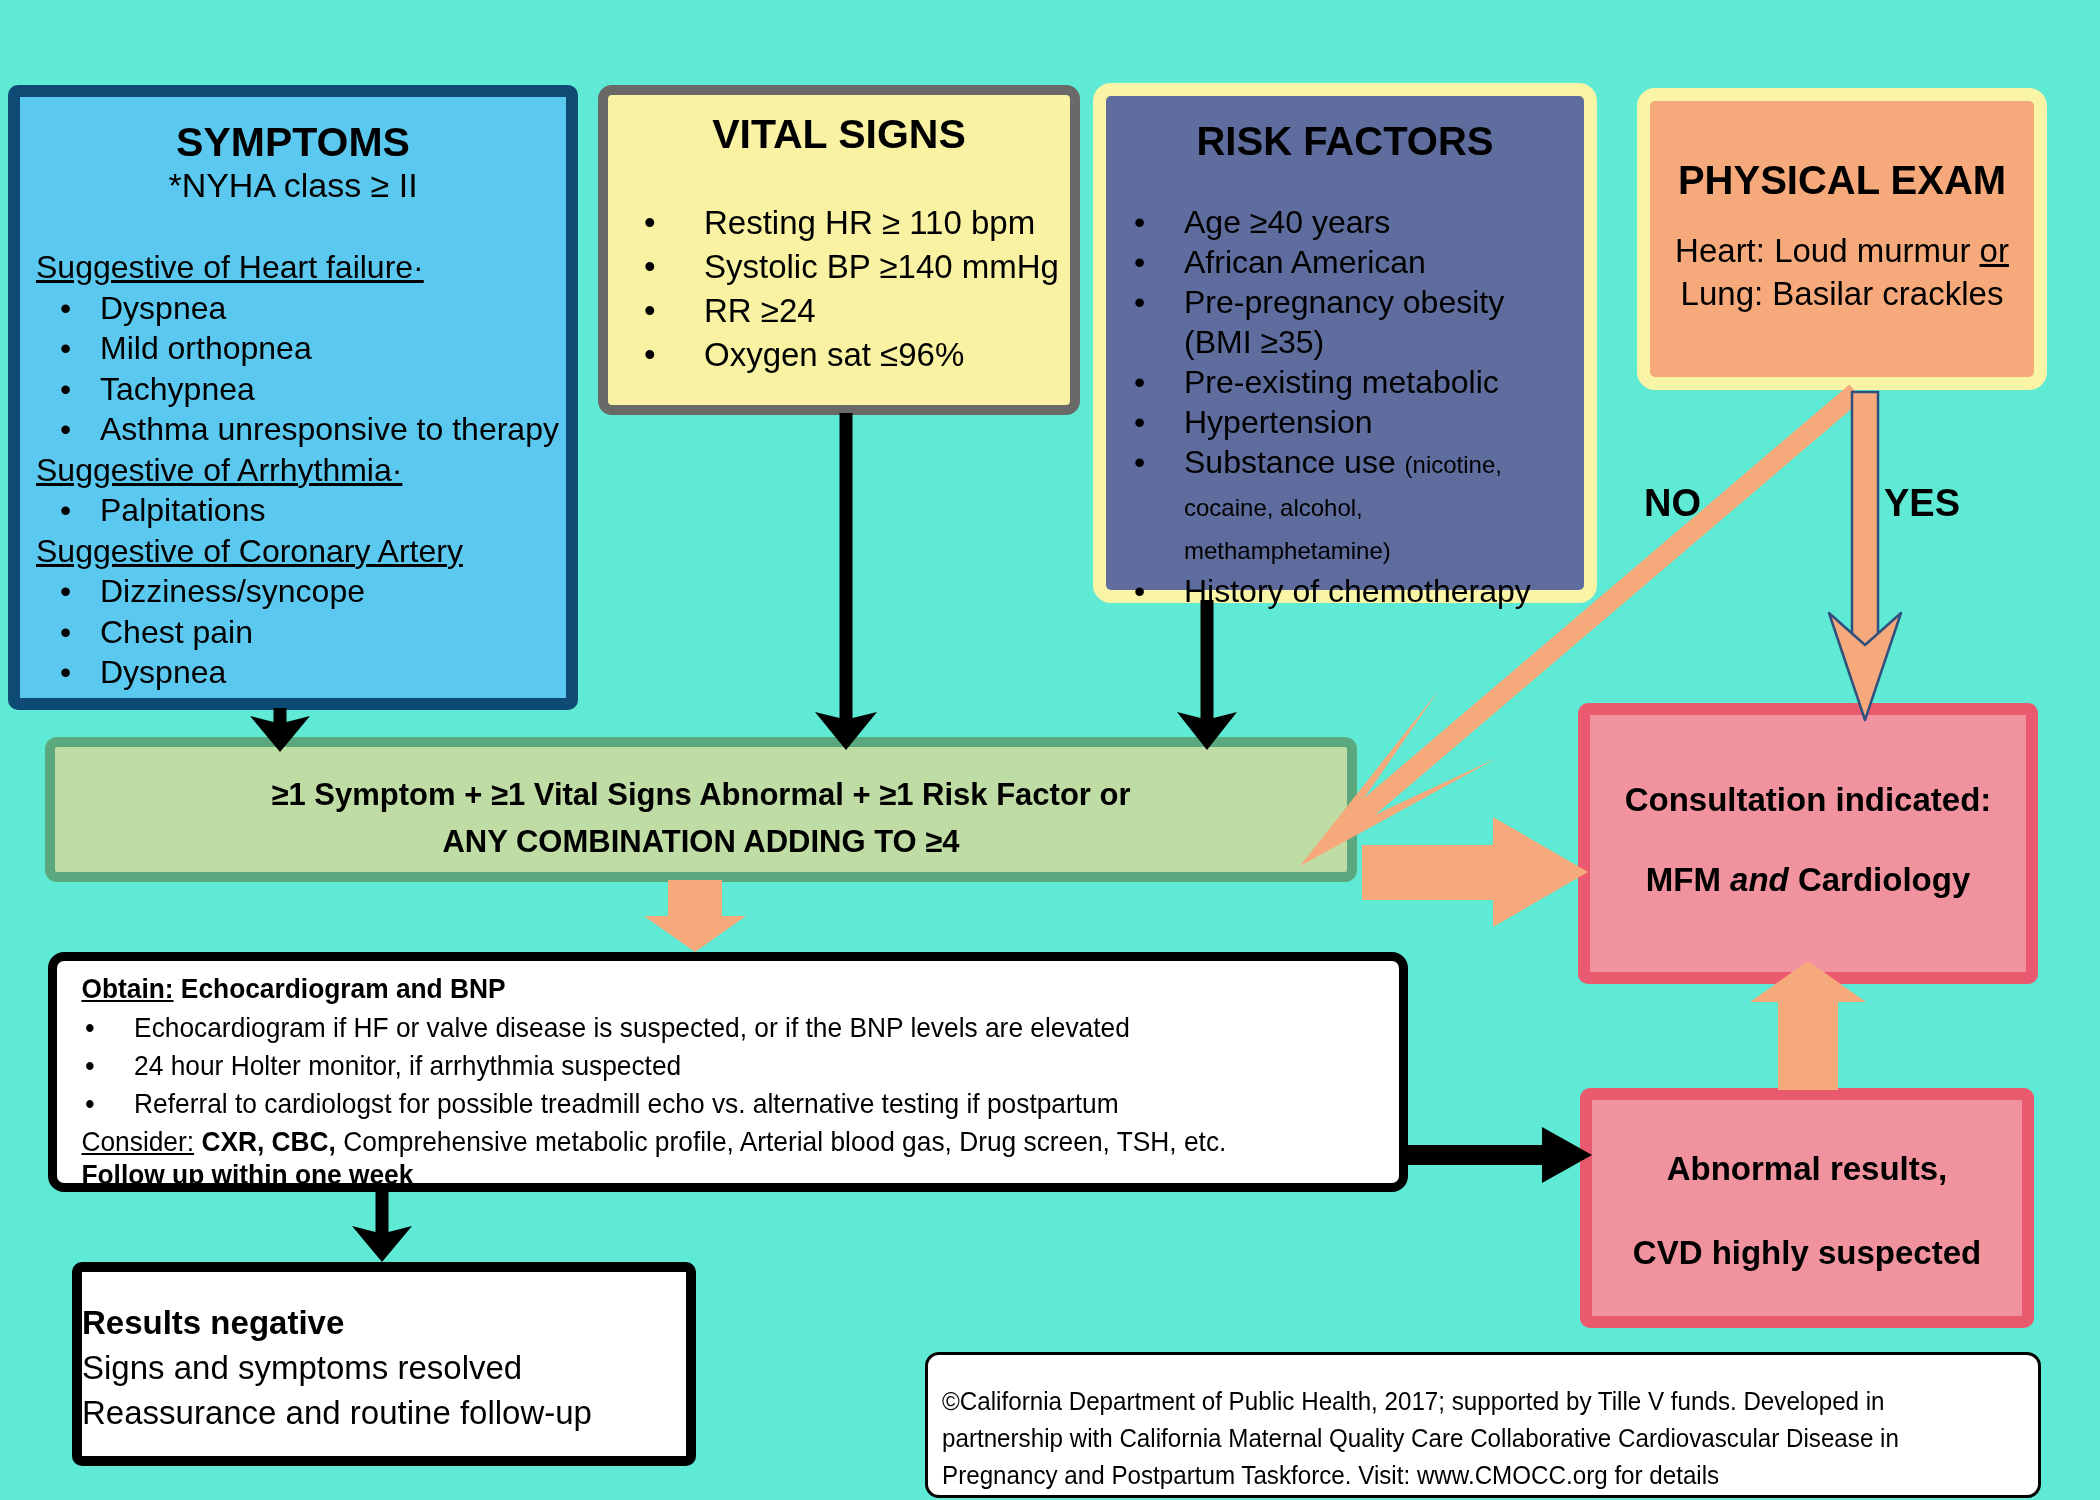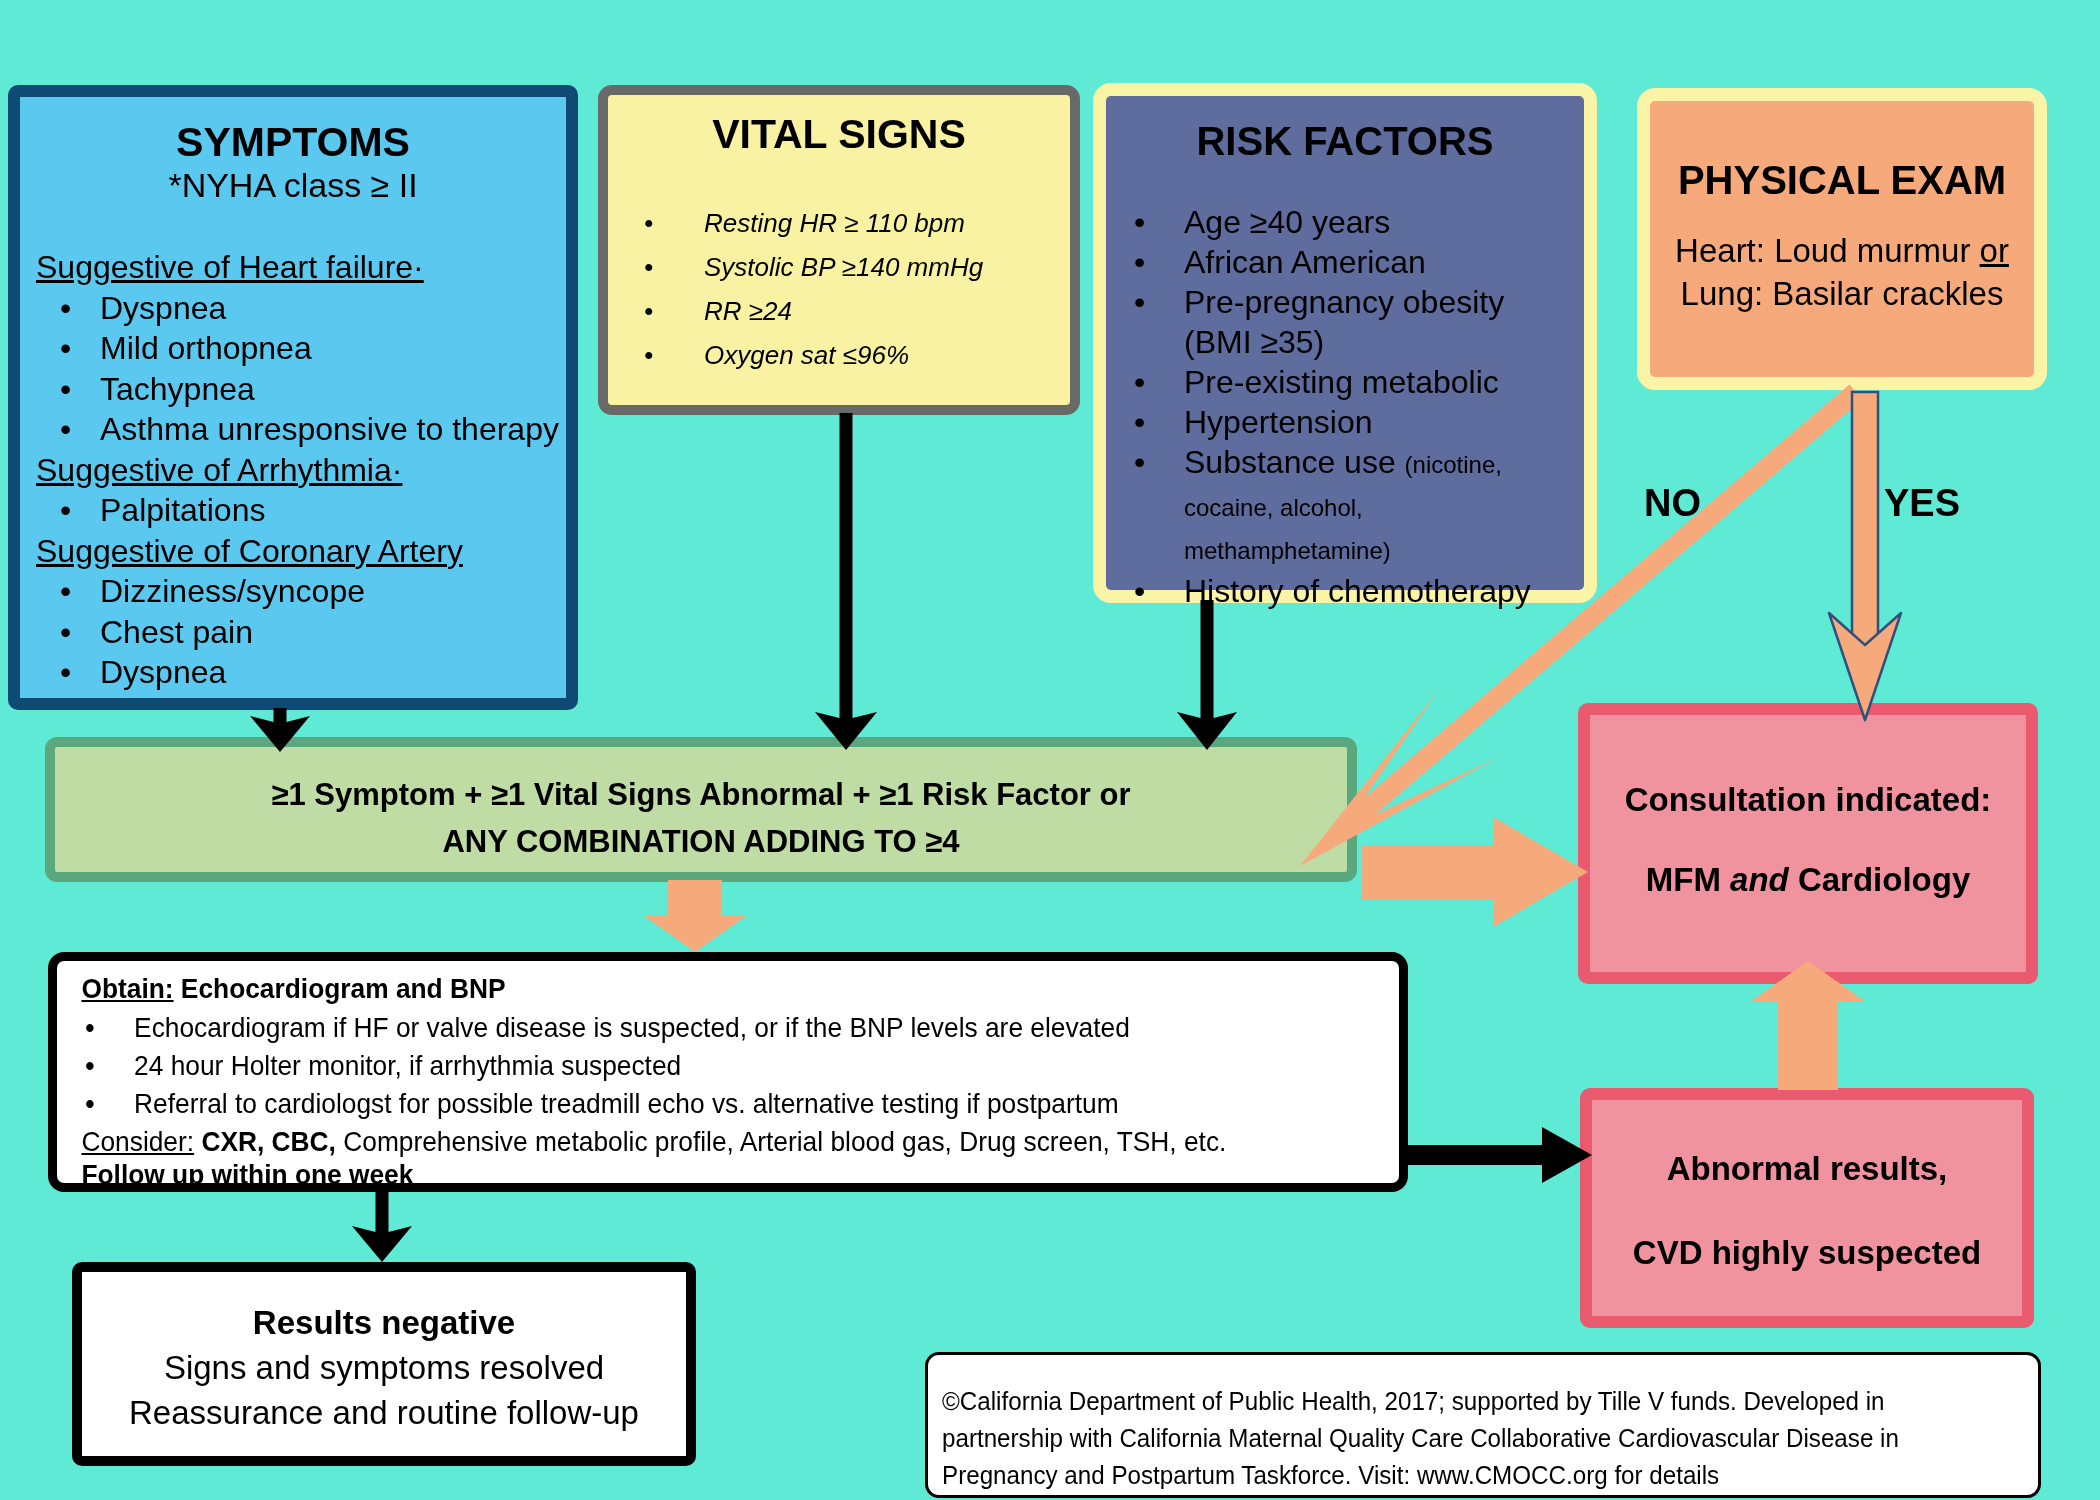--- a/index.html
+++ b/index.html
@@ -15,21 +15,21 @@
   .symptoms .subtitle { text-align:center; font-size:34px; line-height:40px; }
   .sym-rows { margin-top:42px; padding:0 6px 0 16px; font-size:32px; line-height:40.5px; }
   .sym-heading { display:block; text-decoration:underline; }
   .sym-bullet  { display:block; padding-left:64px; position:relative; }
   .sym-bullet::before { content:"•"; position:absolute; left:24px; }
 
   
   .vitals { left:598px; top:85px; width:482px; height:330px;
     background:#F8F2A2; border:10px solid #696967; border-radius:14px; padding-top:16px; }
   .vitals .title { text-align:center; font-weight:bold; font-size:41px; line-height:46px; }
-  .vs-rows { margin-top:44px; font-size:26px; line-height:44px;font-style:italic; }
+  .vs-rows { margin-top:44px; font-size:33px; line-height:44px; }
   .vs-row { padding-left:96px; position:relative; }
   .vs-row::before { content:"•"; position:absolute; left:36px; }
 
   
   .risk { left:1093px; top:83px; width:504px; height:520px;
     background:#5E6C9E; border:13px solid #FAF4A6; border-radius:18px; padding-top:22px; }
   .risk .title { text-align:center; font-weight:bold; font-size:40px; line-height:46px; }
   .rf-rows { margin-top:38px; font-size:32px; line-height:40px; padding-right:8px; }
   .rf-row { padding-left:78px; position:relative; }
   .rf-row::before { content:"•"; position:absolute; left:28px; }
@@ -70,21 +70,21 @@
   .ob-rows { margin-top:6px; font-size:28px; }
   .ob-row { padding-left:56px; position:relative; margin-top:8px; line-height:30px; }
   .ob-row::before { content:"•"; position:absolute; left:4px; font-weight:bold; }
   .ob-consider { margin-top:6px; font-size:28px; line-height:33px; }
   .ob-consider .bold { font-weight:bold; }
   .ob-follow { font-size:28px; font-weight:bold; line-height:33px; }
 
   
   .results { left:72px; top:1262px; width:624px; height:204px;
     background:#fff; border:10px solid #000; border-radius:10px; padding-top:28px; }
-  .results .rline { text-align:center; font-size:33px; line-height:45px; }
+  .results .rline { text-align:left; font-size:33px; line-height:45px; }
   .results .l1 { font-weight:bold; }
 
   
   .abnormal { left:1580px; top:1088px; width:454px; height:240px;
     background:#F0939E; border:12px solid #EA5A6E; border-radius:10px; padding-top:50px; }
   .abnormal .l1, .abnormal .l2 { text-align:center; font-weight:bold; font-size:33px; }
   .abnormal .l2 { margin-top:46px; }
 
   
   .footerbox { left:925px; top:1352px; width:1116px; height:146px;

